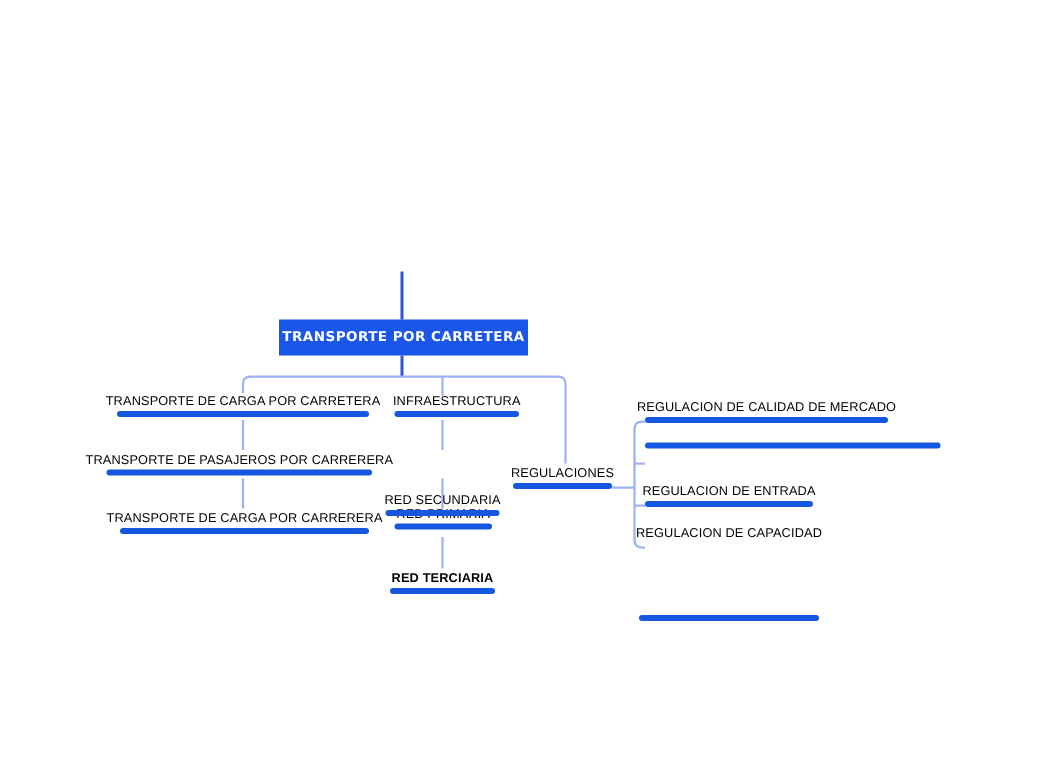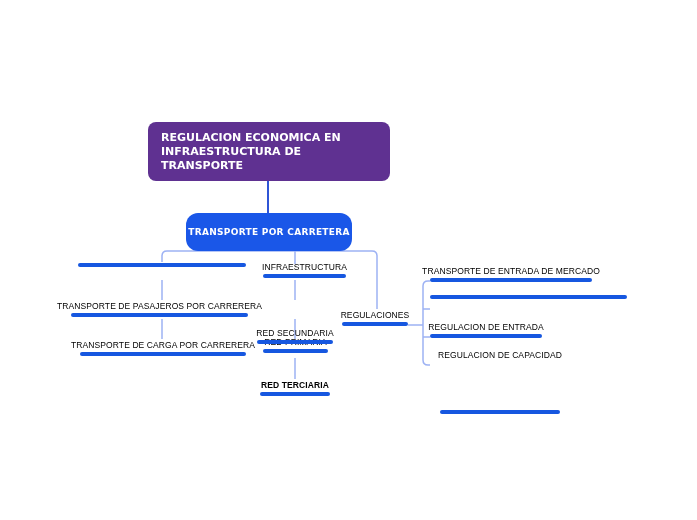--- a/index.html
+++ b/index.html
@@ -33,24 +33,24 @@
   .root-box .root-title {
     font: bold 11px/14px "DejaVu Sans", sans-serif;
     color: #ffffff;
     margin-left: 13px;
     width: 205px;
   }
 
   .main-box {
     position: absolute;
     left: 186px; top: 213px;
-    width: 166px; height: 38px;
+    width: 166px; height: 24px;
     box-sizing: border-box;
     background: var(--node-blue, #1a57e8);
-    border-radius: 12px;
+    border-radius: 0;
     display: flex;
     align-items: center;
     justify-content: center;
   }
   .main-box .main-label {
     font: bold 9px "DejaVu Sans", sans-serif;
     letter-spacing: 0.3px;
     color: #ffffff;
     white-space: nowrap;
   }
@@ -84,29 +84,27 @@
   <svg id="connectors" viewBox="0 0 697 520" xmlns="http://www.w3.org/2000/svg">
     <path class="conn-dark" d="M268 181 V213 M268 237 V251"></path>
     <path class="conn-light" d="M268 251 H167 Q162 251 162 256 V262"></path>
     <path class="conn-light" d="M295 251 V264"></path>
     <path class="conn-light" d="M268 251 H372 Q377 251 377 256 V309"></path>
     <path class="conn-light" d="M162 280 V300 M162 319 V339"></path>
     <path class="conn-light" d="M295 280 V300 M295 319 V339 M295 358 V379"></path>
     <path class="conn-light" d="M408 325 H423 M430 281 H428 Q423 281 423 286 V360 Q423 365 428 365 H430 M423 309 H430 M423 337 H430"></path>
   </svg>
 
-  <div class="root-box">
-    <span class="root-title">REGULACION ECONOMICA EN INFRAESTRUCTURA DE TRANSPORTE</span>
-  </div>
 
   <div class="main-box">
     <span class="main-label">TRANSPORTE POR CARRETERA</span>
   </div>
 
   <div class="node" style="left:78px; top:262px; width:168px;">
+    <span class="lbl">TRANSPORTE DE CARGA POR CARRETERA</span>
     <div class="bar"></div>
   </div>
   <div class="node" style="left:80px; top:340px; width:166px;">
     <span class="lbl">TRANSPORTE DE CARGA POR CARRERERA</span>
     <div class="bar"></div>
   </div>
   <div class="node" style="left:71px; top:301px; width:177px;">
     <span class="lbl">TRANSPORTE DE PASAJEROS POR CARRERERA</span>
     <div class="bar"></div>
   </div>
@@ -127,28 +125,28 @@
     <span class="lbl">RED TERCIARIA</span>
     <div class="bar"></div>
   </div>
 
   <div class="node" style="left:342px; top:310px; width:66px;justify-content:space-between;">
     <span class="lbl">REGULACIONES</span>
     <div class="bar"></div>
   </div>
 
   <div class="node" style="left:430px; top:266px; width:162px;">
-    <span class="lbl">TRANSPORTE DE ENTRADA DE MERCADO</span>
+    <span class="lbl">REGULACION DE CALIDAD DE MERCADO</span>
     <div class="bar"></div>
   </div>
   <div class="node" style="left:430px; top:294px; width:197px;">
     <div class="bar"></div>
   </div>
   <div class="node" style="left:430px; top:322px; width:112px;">
     <span class="lbl">REGULACION DE ENTRADA</span>
     <div class="bar"></div>
   </div>
-  <div class="node" style="left:440px; top:350px; width:120px;gap:48px;">
+  <div class="node" style="left:426px; top:350px; width:120px;gap:48px;">
     <span class="lbl">REGULACION DE CAPACIDAD</span>
     <div class="bar"></div>
   </div>
 
 </div>
 
 </body></html>

